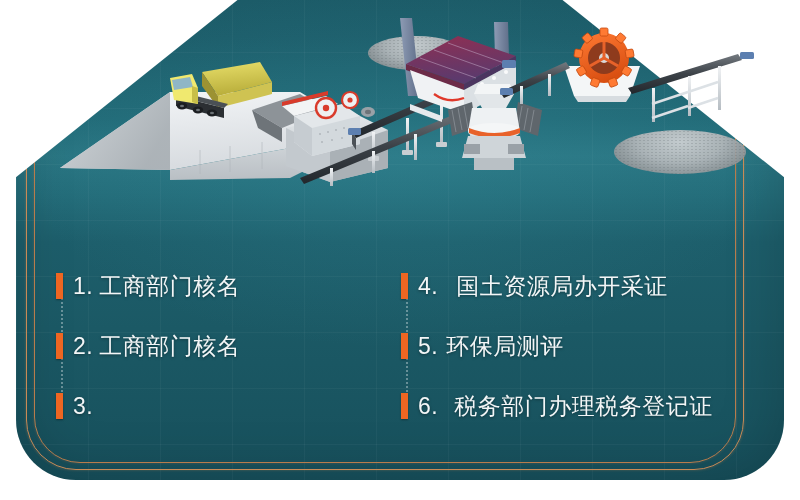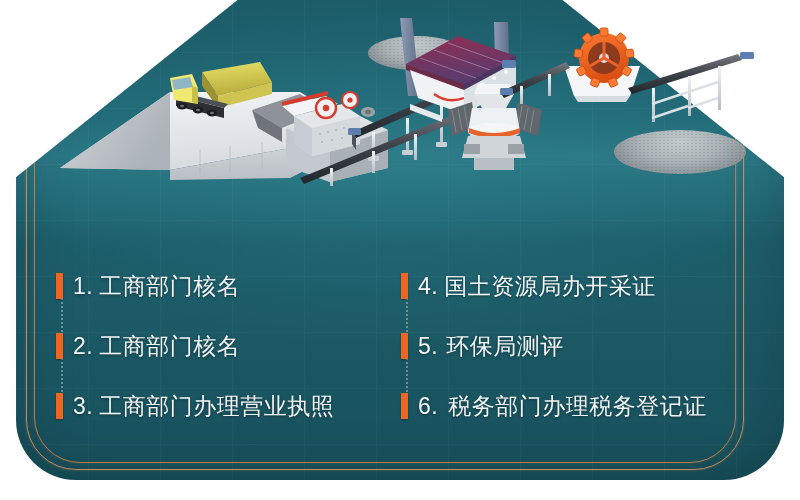--- a/index.html
+++ b/index.html
@@ -484,40 +484,39 @@
 
       <div class="item">
         <span class="bar"></span>
         <span class="item-text">2.</span>
         <span class="item-text" style="margin-left:6px;">工商部门核名</span>
       </div>
 
       <div class="item">
         <span class="bar"></span>
         <span class="item-text">3.</span>
-        <span class="item-text" style="margin-left:6px;">工商部门办理营业执照</span>
       </div>
     </div>
 
     <div class="col">
       <div class="dotline"></div>
 
       <div class="item">
         <span class="bar"></span>
         <span class="item-text">4.</span>
-        <span class="item-text" style="margin-left:6px;">国土资源局办开采证</span>
+        <span class="item-text" style="margin-left:18px;">国土资源局办开采证</span>
       </div>
 
       <div class="item">
         <span class="bar"></span>
         <span class="item-text">5.</span>
         <span class="item-text" style="margin-left:8px;">环保局测评</span>
       </div>
 
       <div class="item">
         <span class="bar"></span>
         <span class="item-text">6.</span>
-        <span class="item-text" style="margin-left:10px;">税务部门办理税务登记证</span>
+        <span class="item-text" style="margin-left:16px;">税务部门办理税务登记证</span>
       </div>
     </div>
   </div>
 
 </div>
 
 </body></html>

